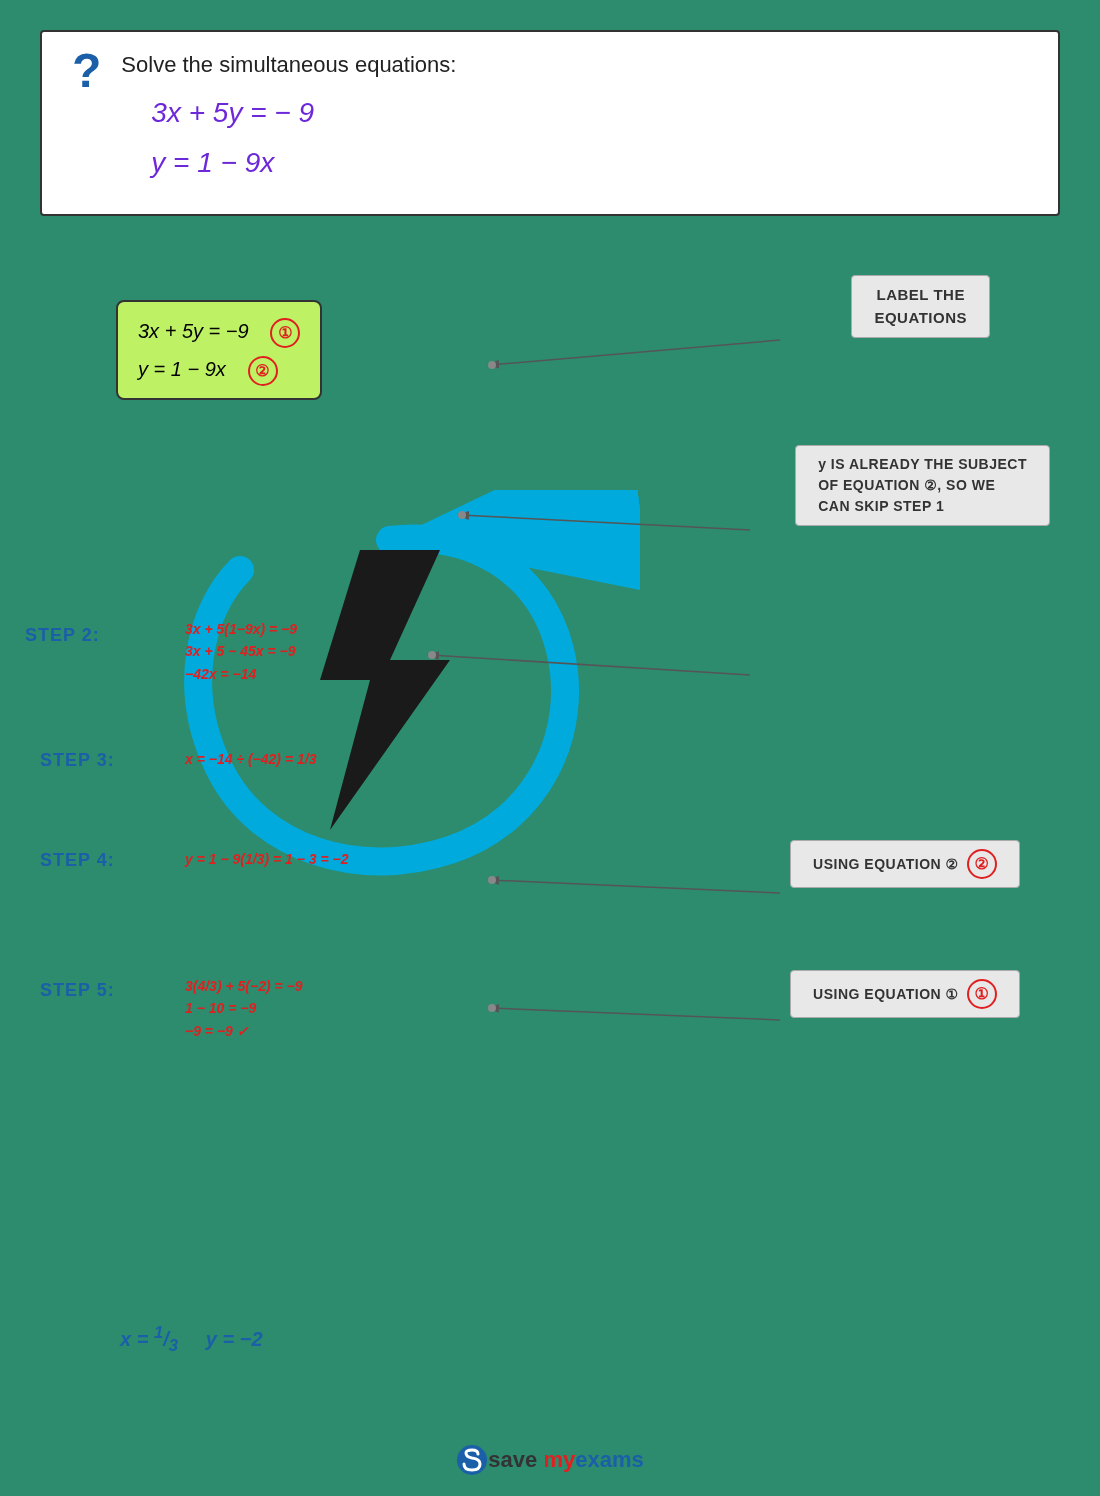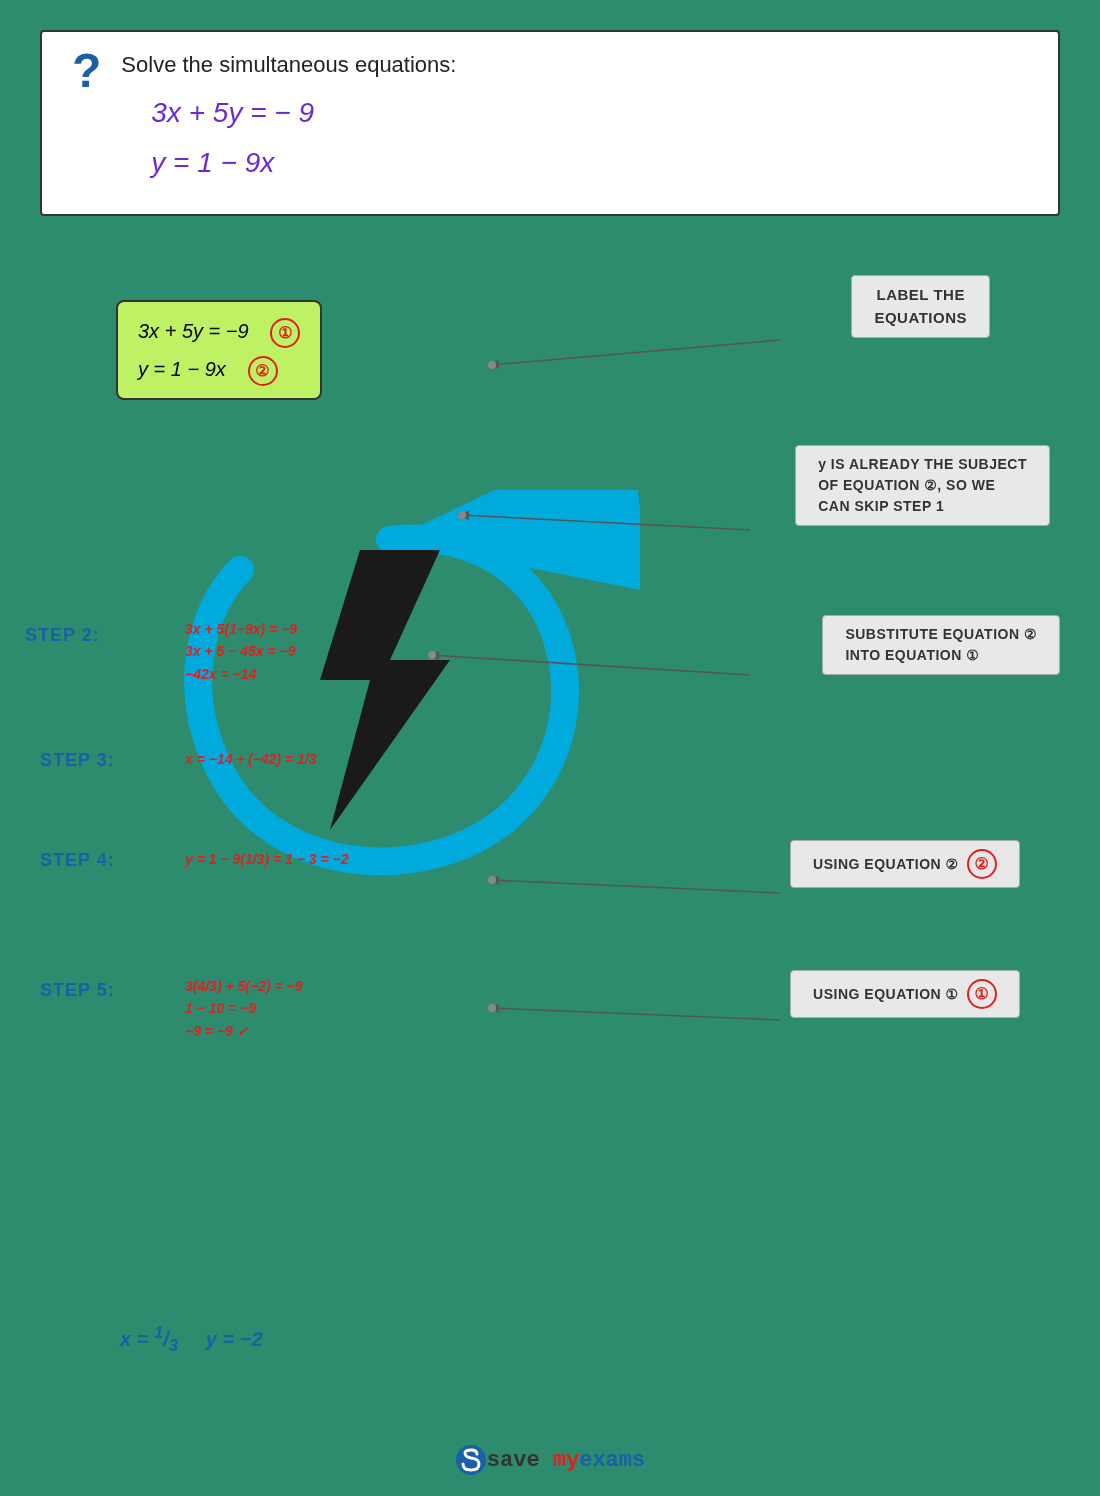--- a/index.html
+++ b/index.html
@@ -179,21 +179,20 @@
     }
     .footer-copyright {
       font-size: 11px;
       color: #333;
       margin-bottom: 5px;
     }
     .footer-logo {
       display: flex;
       align-items: center;
       justify-content: center;
-      font-family: Liberation Mono, monospace;
     }
     .footer-logo-text {
       font-size: 22px;
       font-weight: bold;
     }
     .footer-logo-save {
       color: #333;
     }
     .footer-logo-my {
       color: #e02020;
@@ -285,24 +284,20 @@
     <span style="white-space: pre-line;">LABEL THE
 EQUATIONS</span>
   </div>
 
   <div class="callout-box skip-step">
     <span style="white-space: pre-line;">y IS ALREADY THE SUBJECT
 OF EQUATION ②, SO WE
 CAN SKIP STEP 1</span>
   </div>
 
-  <div class="callout-box substitute">
-    <span style="white-space: pre-line;">SUBSTITUTE EQUATION ②
-INTO EQUATION ①</span>
-  </div>
 
   <div class="step-label" style="top: 405px; left: 25px;">STEP 2:</div>
   <div class="math-content" style="top: 398px; left: 185px;">
     <div>3x + 5(1−9x) = −9</div>
     <div>3x + 5 − 45x = −9</div>
     <div>−42x = −14</div>
   </div>
 
   <div class="step-label" style="top: 530px; left: 40px;">STEP 3:</div>
   <div class="math-content" style="top: 528px; left: 185px;">

